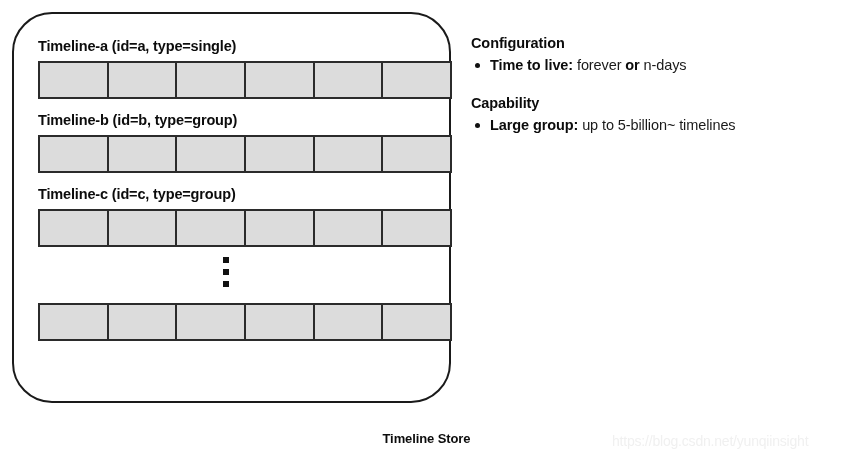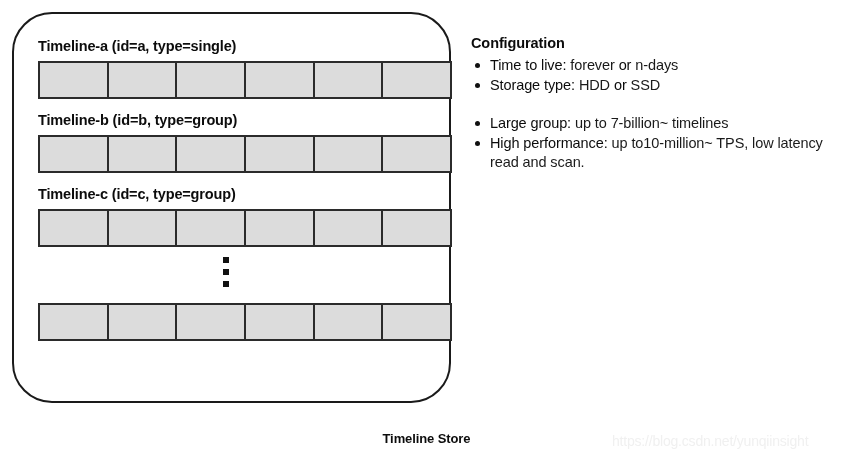--- a/index.html
+++ b/index.html
@@ -126,21 +126,21 @@
   .info-list li .bullet {
     position: absolute;
     left: 4px;
     top: 7px;
     width: 5px;
     height: 5px;
     border-radius: 50%;
     background: #111111;
   }
   .info-list li b {
-    font-weight: normal;
+    font-weight: bold;
     color: #0c0c0c;
   }
   .info-block-gap {
     height: 18px;
   }
 
   
   .caption {
     position: absolute;
     left: 0;
@@ -228,36 +228,29 @@
   </div>
 
   <div class="info-panel">
 
     <div class="info-heading">Configuration</div>
     <ul class="info-list">
       <li>
         <span class="bullet"></span>
         <b>Time to live:</b><span> forever </span><b>or</b><span> n-days</span>
       </li>
-      <li>
-        <span class="bullet"></span>
-        <b>Storage type:</b><span> HDD </span><b>or</b><span> SSD</span>
-      </li>
     </ul>
 
     <div class="info-block-gap"></div>
 
+    <div class="info-heading">Capability</div>
     <ul class="info-list">
       <li>
         <span class="bullet"></span>
-        <b>Large group:</b><span> up to 7-billion~ timelines</span>
-      </li>
-      <li>
-        <span class="bullet"></span>
-        <b>High performance:</b><span> up to10-million~ TPS, low latency read and scan.</span>
+        <b>Large group:</b><span> up to 5-billion~ timelines</span>
       </li>
     </ul>
 
   </div>
 
   <div class="caption">Timeline Store</div>
 
   <div class="watermark">https://blog.csdn.net/yunqiinsight</div>
 
 </div>

